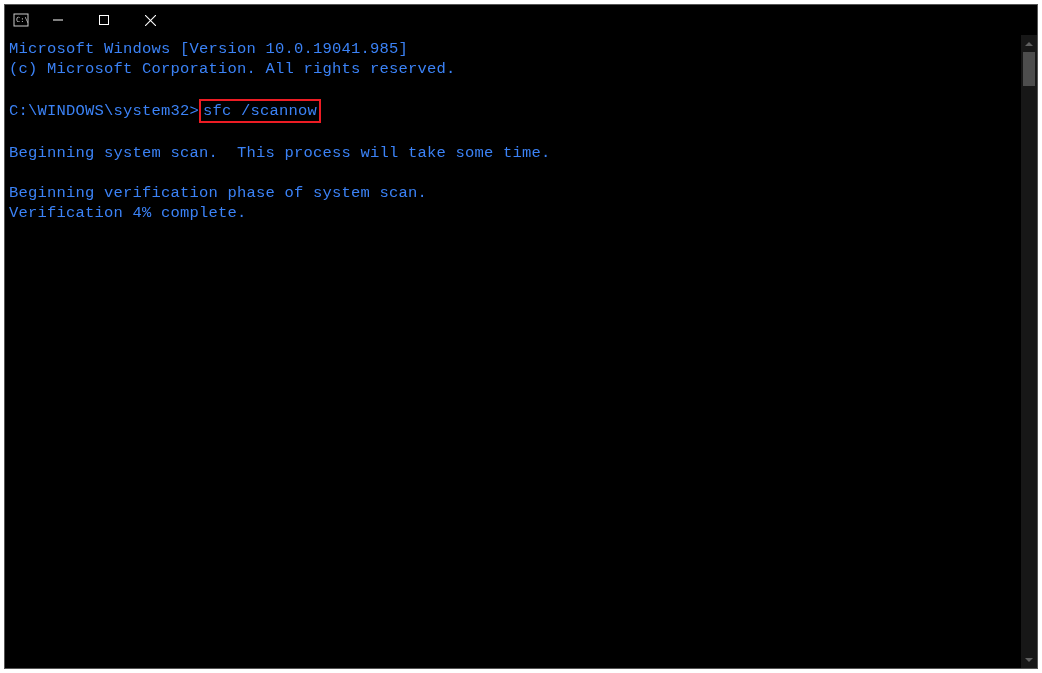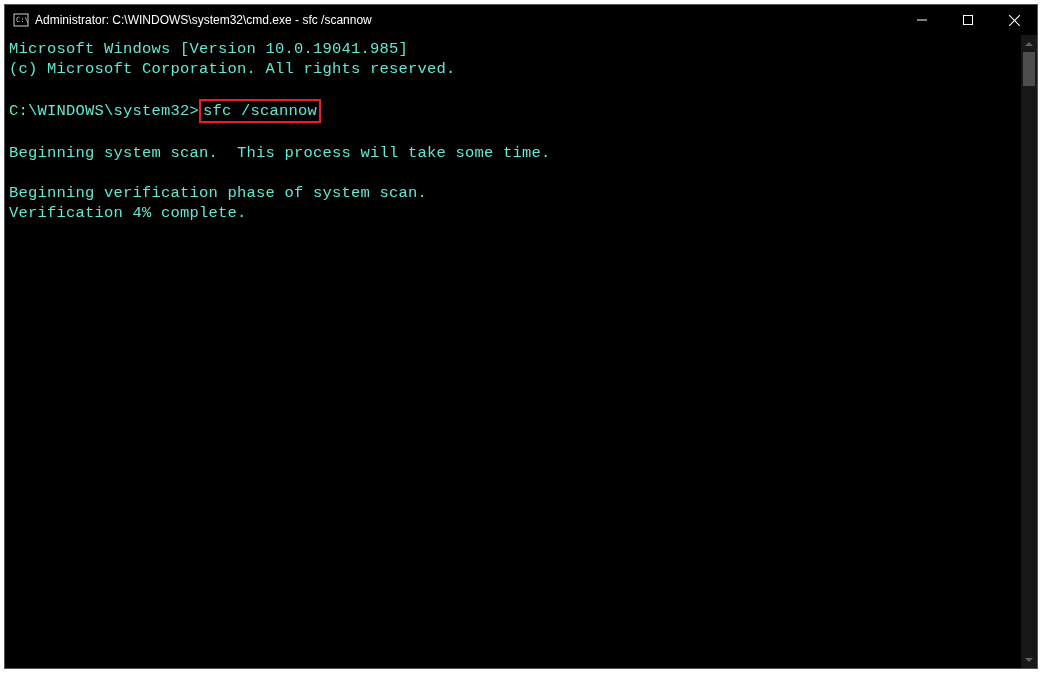--- a/index.html
+++ b/index.html
@@ -62,21 +62,21 @@
       fill: none;
     }
     .content-area {
       flex: 1;
       display: flex;
       position: relative;
     }
     .terminal {
       flex: 1;
       background: #000000;
-      color: #5eead4;
+      color: #3b82f6;
       font-size: 15.5px;
       line-height: 20px;
       padding: 4px 0 0 4px;
       white-space: pre;
       font-family: Consolas, 'Courier New', monospace;
       letter-spacing: 0.2px;
     }
     .highlight-box {
       border: 2px solid #ed1c24;
       padding: 0 2px;
@@ -115,21 +115,20 @@
 <body>
 
 <div class="window">
   <div class="titlebar">
     <span class="titlebar-icon">
       <svg width="16" height="16" viewBox="0 0 16 16">
         <rect x="1" y="2" width="14" height="12" fill="#000" stroke="#ccc" stroke-width="1"></rect>
         <text x="3" y="10" font-size="7" fill="#ccc" font-family="monospace">C:\</text>
       </svg>
     </span>
-    <span class="titlebar-title">Administrator: C:\WINDOWS\system32\cmd.exe - sfc  /scannow</span>
     <div class="window-controls">
       <div class="win-btn">
         <svg width="10" height="10" viewBox="0 0 10 10">
             <line x1="0" y1="5" x2="10" y2="5" stroke-width="1"></line>
           </svg>
       </div>
       <div class="win-btn">
         <svg width="10" height="10" viewBox="0 0 10 10">
             <rect x="0.5" y="0.5" width="9" height="9" stroke-width="1"></rect>
           </svg>

